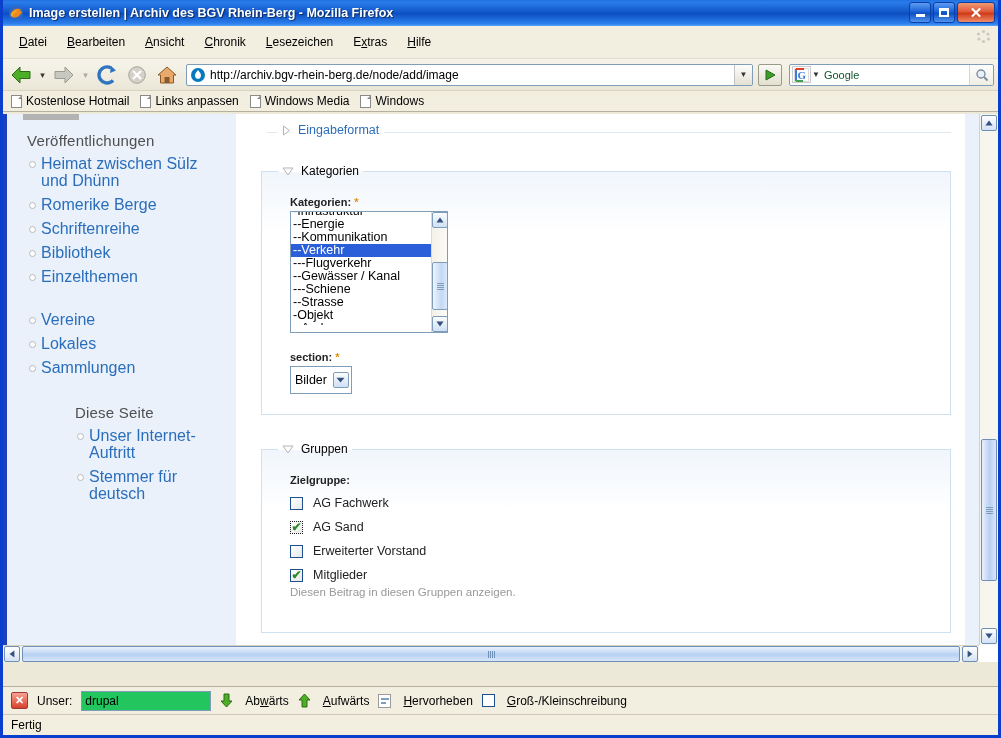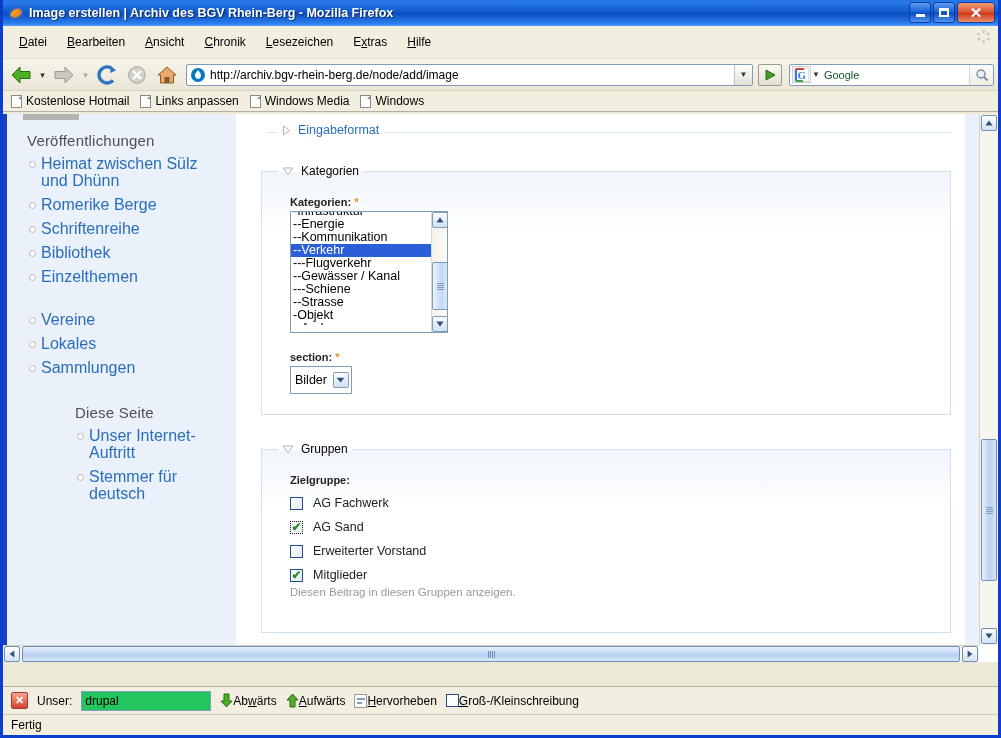--- a/index.html
+++ b/index.html
@@ -310,21 +310,21 @@
   }
   .closeX {
     width: 17px; height:17px; border:1px solid #9a3a3a; border-radius:2px;
     background: linear-gradient(to bottom,#f5a392,#d9402a);
     color:#fff; font-weight:bold; font-size:11px; line-height:15px; text-align:center;
   }
   #findbar input.findinput {
     width: 130px; height: 20px; border:1px solid #7f9db9; background:#22c55e;
     font-family:"Liberation Sans",sans-serif; font-size:12px; padding: 0 3px;
   }
-  .fbitem { display:flex; align-items:center; gap:0; }
+  .fbitem { display:flex; align-items:center; gap:12px; }
   .fbitem span.lbl u { text-decoration: underline; }
   .greenarr { width: 13px; height: 15px; flex:none; }
   .hlicon { width:13px; height:14px; background:#fff; border:1px solid #9a9a9a; flex:none; position:relative; }
   .hlicon::before {
     content:""; position:absolute; left:2px; top:3px; width:8px; height:2px; background:#7f9fc0;
   }
   .hlicon::after {
     content:""; position:absolute; left:2px; top:7px; width:5px; height:2px; background:#7f9fc0;
   }
   .mcb { width:13px; height:13px; border:1px solid #1f4e8c; background:#fff; flex:none; }

